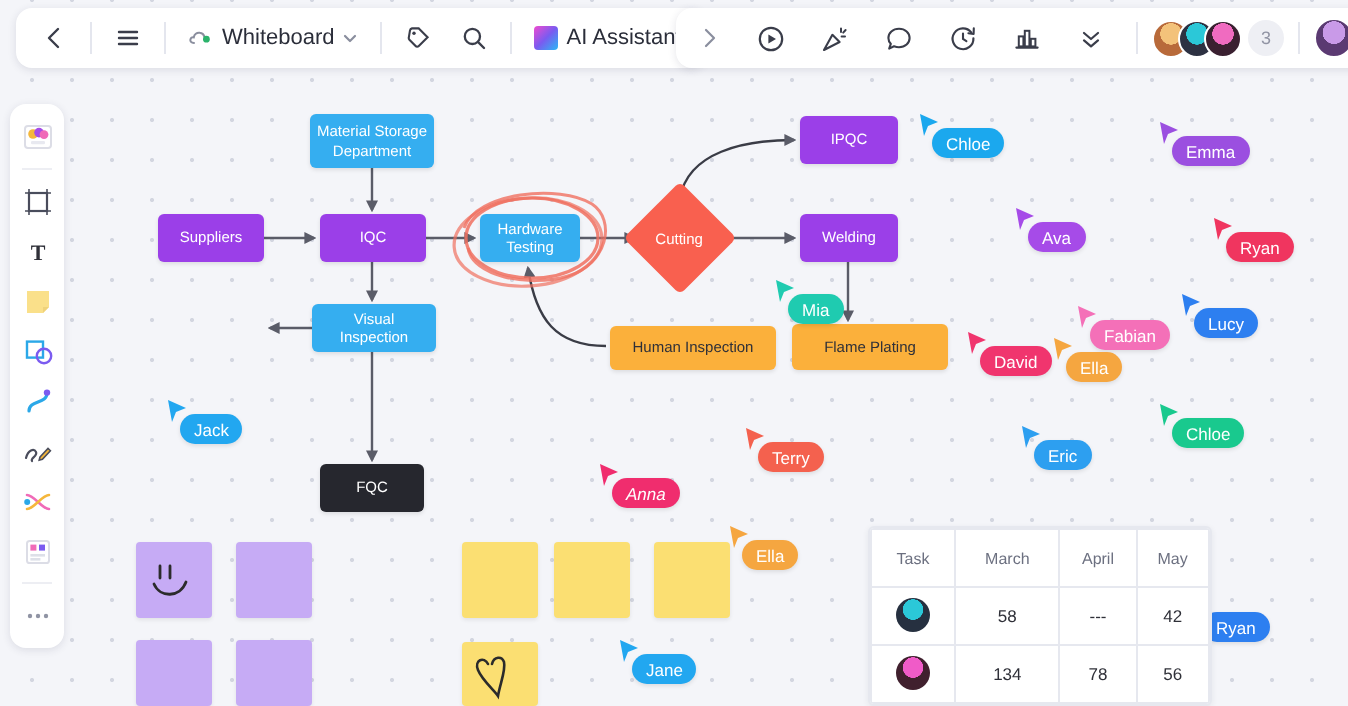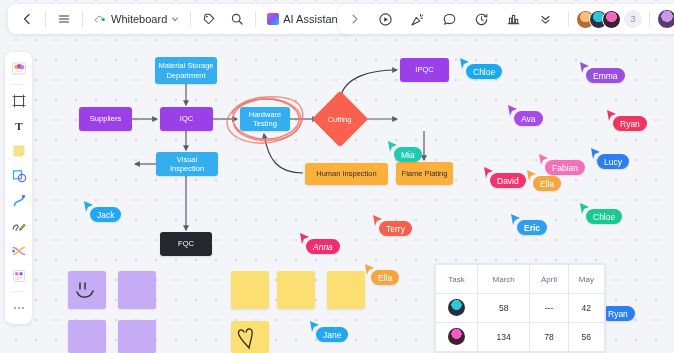--- a/index.html
+++ b/index.html
@@ -210,21 +210,24 @@
   </div>
   <div class="node" style="left:160px; top:232px; width:52px; height:24px; background:#26272E;">
     <span>FQC</span>
   </div>
   <div class="node dark-text" style="left:305px; top:163px; width:83px; height:22px; background:#FBB03B;">
     <span>Human Inspection</span>
   </div>
   <div class="node" style="left:400px; top:58px; width:49px; height:24px; background:#9B3FE8;">
     <span>IPQC</span>
   </div>
-  <div class="node dark-text" style="left:396px; top:162px; width:57px; height:23px; background:#FBB03B;">
+  <div class="node" style="left:400px; top:107px; width:49px; height:24px; background:#9B3FE8;">
+    <span>Welding</span>
+  </div>
+  <div class="node dark-text" style="left:396px; top:162px; width:78px; height:23px; background:#FBB03B;">
     <span>Flame Plating</span>
   </div>
   <div class="diamond" style="left:320px; top:99px; width:40px; height:40px; background:#F9604F;">
     <span>Cutting</span>
   </div>
 
   <div class="sticky" style="left:68px; top:271px; width:38px; height:38px; background:#C6ABF5;">
     <svg width="38" height="38">
       <path d="M12,12 L12,18 M17,12 L17,18" stroke="#2B2B2B" stroke-width="1.4" fill="none" stroke-linecap="round"></path>
       <path d="M9,21 C12,28 22,28 25,20" stroke="#2B2B2B" stroke-width="1.4" fill="none" stroke-linecap="round"></path>
@@ -329,21 +332,21 @@
   <div class="cursor" style="left:580px; top:201px;">
     <svg width="11" height="12">
         <path d="M0,0 L9,4 L4,6 L2,11 Z" fill="#19C98E"></path>
       </svg>
     <div class="pill" style="left:6px; top:8px; background:#19C98E;">Chloe</div>
   </div>
   <div class="cursor" style="left:511px; top:212px;">
     <svg width="11" height="12">
         <path d="M0,0 L9,4 L4,6 L2,11 Z" fill="#2D9FF0"></path>
       </svg>
-    <div class="pill" style="left:6px; top:8px; background:#2D9FF0;font-weight:bold;">Eric</div>
+    <div class="pill" style="left:6px; top:8px; background:#2D9FF0;">Eric</div>
   </div>
   <div class="cursor" style="left:595px; top:298px;">
     <svg width="11" height="12">
         <path d="M0,0 L9,4 L4,6 L2,11 Z" fill="#2D7FF0"></path>
       </svg>
     <div class="pill" style="left:6px; top:8px; background:#2D7FF0;">Ryan</div>
   </div>
 
   <div class="tbl">
     <table>

